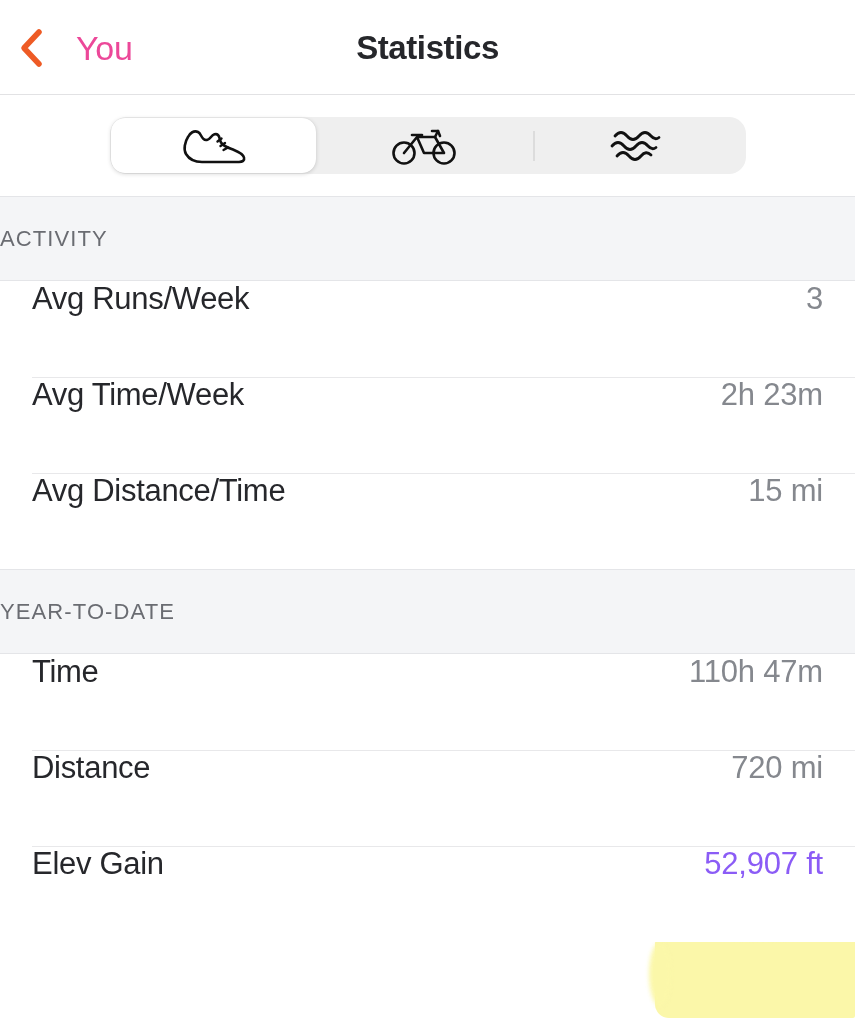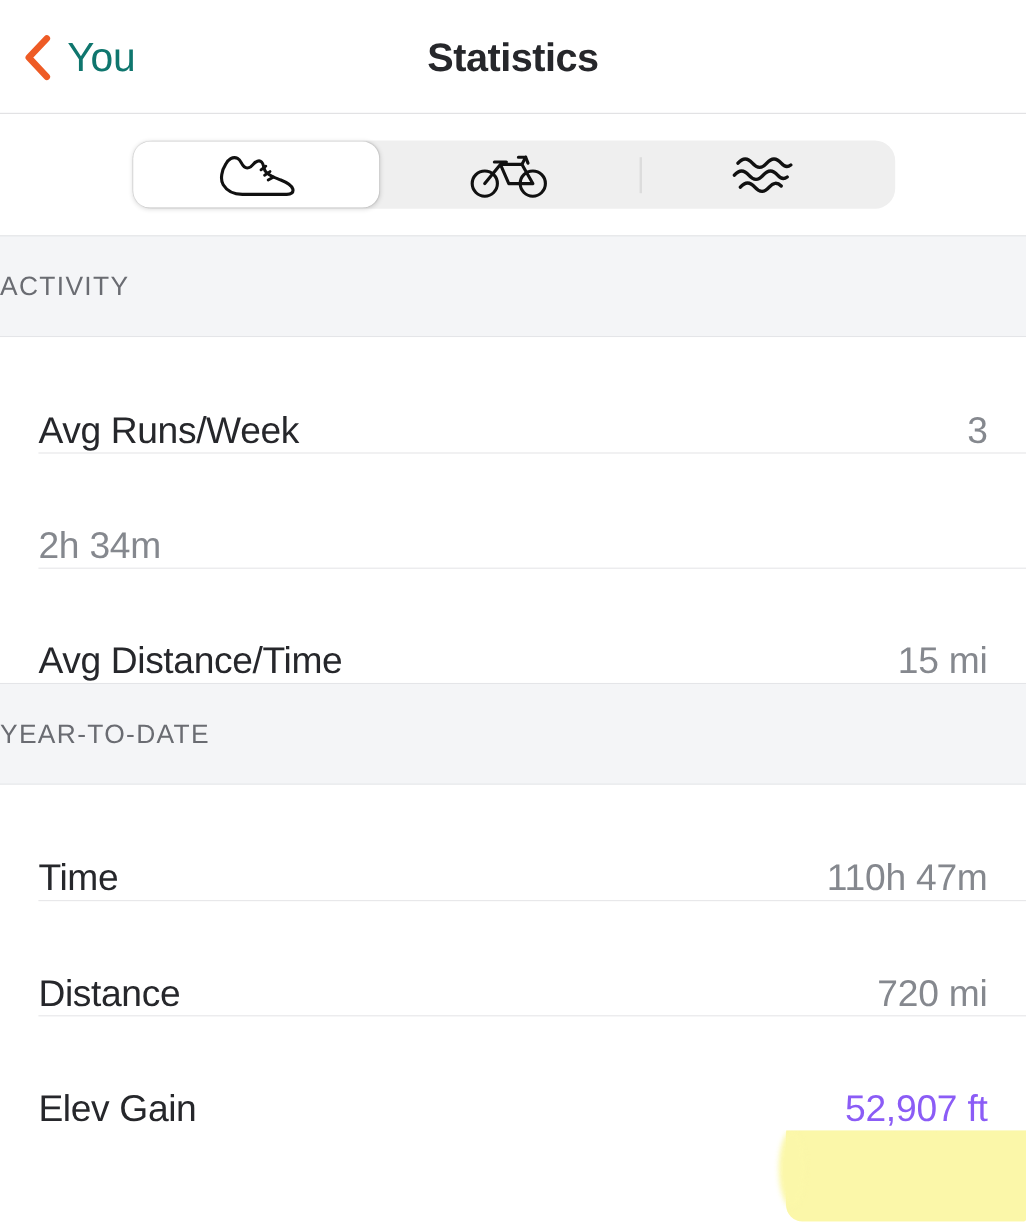--- a/index.html
+++ b/index.html
@@ -17,21 +17,21 @@
     position:relative; height:95px; width:100%;
     background:#fff; border-bottom:1px solid #e2e2e4;
   }
   .nav-back {
     position:absolute; left:18px; top:0; height:95px;
     display:flex; align-items:center; gap:12px;
     cursor:pointer; padding-right:10px;
   }
   .chevron-ico { width:26px; height:40px; display:block; }
   .nav-back-label {
-    color:#0f766e; font-size:34px; letter-spacing:-0.2px; line-height:1;
+    color:#ec4899; font-size:34px; letter-spacing:-0.2px; line-height:1;margin-left:20px;
   }
   .nav-title {
     position:absolute; left:0; right:0; top:0; height:95px;
     display:flex; align-items:center; justify-content:center;
     font-size:33px; font-weight:bold; color:#26272b; letter-spacing:-0.4px;
   }
 
   
   .seg-wrap {
     height:101px; background:#fff;
@@ -59,21 +59,21 @@
 
   
   .section-header {
     height:85px; background:#f4f5f7;
     border-top:1px solid #e4e5e8; border-bottom:1px solid #e4e5e8;
     display:flex; align-items:center;
     font-size:22px; color:#6a6c72; letter-spacing:1.1px;
   }
   .row {
     position:relative; height:96px; background:#fff;
-    display:flex; align-items:flex-end; justify-content:space-between;
+    display:flex; align-items:flex-start; justify-content:space-between;
     padding:0 32px;
   }
   .row + .row::before {
     content:""; position:absolute; left:32px; right:0; top:0;
     height:1px; background:#e8e8ea;
   }
   .row-label {
     font-size:31px; color:#26272b; letter-spacing:-0.3px;
   }
   .row-value {
@@ -166,21 +166,22 @@
   </div>
 
   <div class="section-header">ACTIVITY</div>
 
   <div class="row">
     <span class="row-label">Avg Runs/Week</span>
     <span class="row-value">3</span>
   </div>
 
   <div class="row">
-    <span class="row-value">2h 34m</span>
+    <span class="row-label">Avg Time/Week</span>
+    <span class="row-value">2h 23m</span>
   </div>
 
   <div class="row">
     <span class="row-label">Avg Distance/Time</span>
     <span class="row-value">15 mi</span>
   </div>
 
   <div class="section-header">YEAR-TO-DATE</div>
 
 

